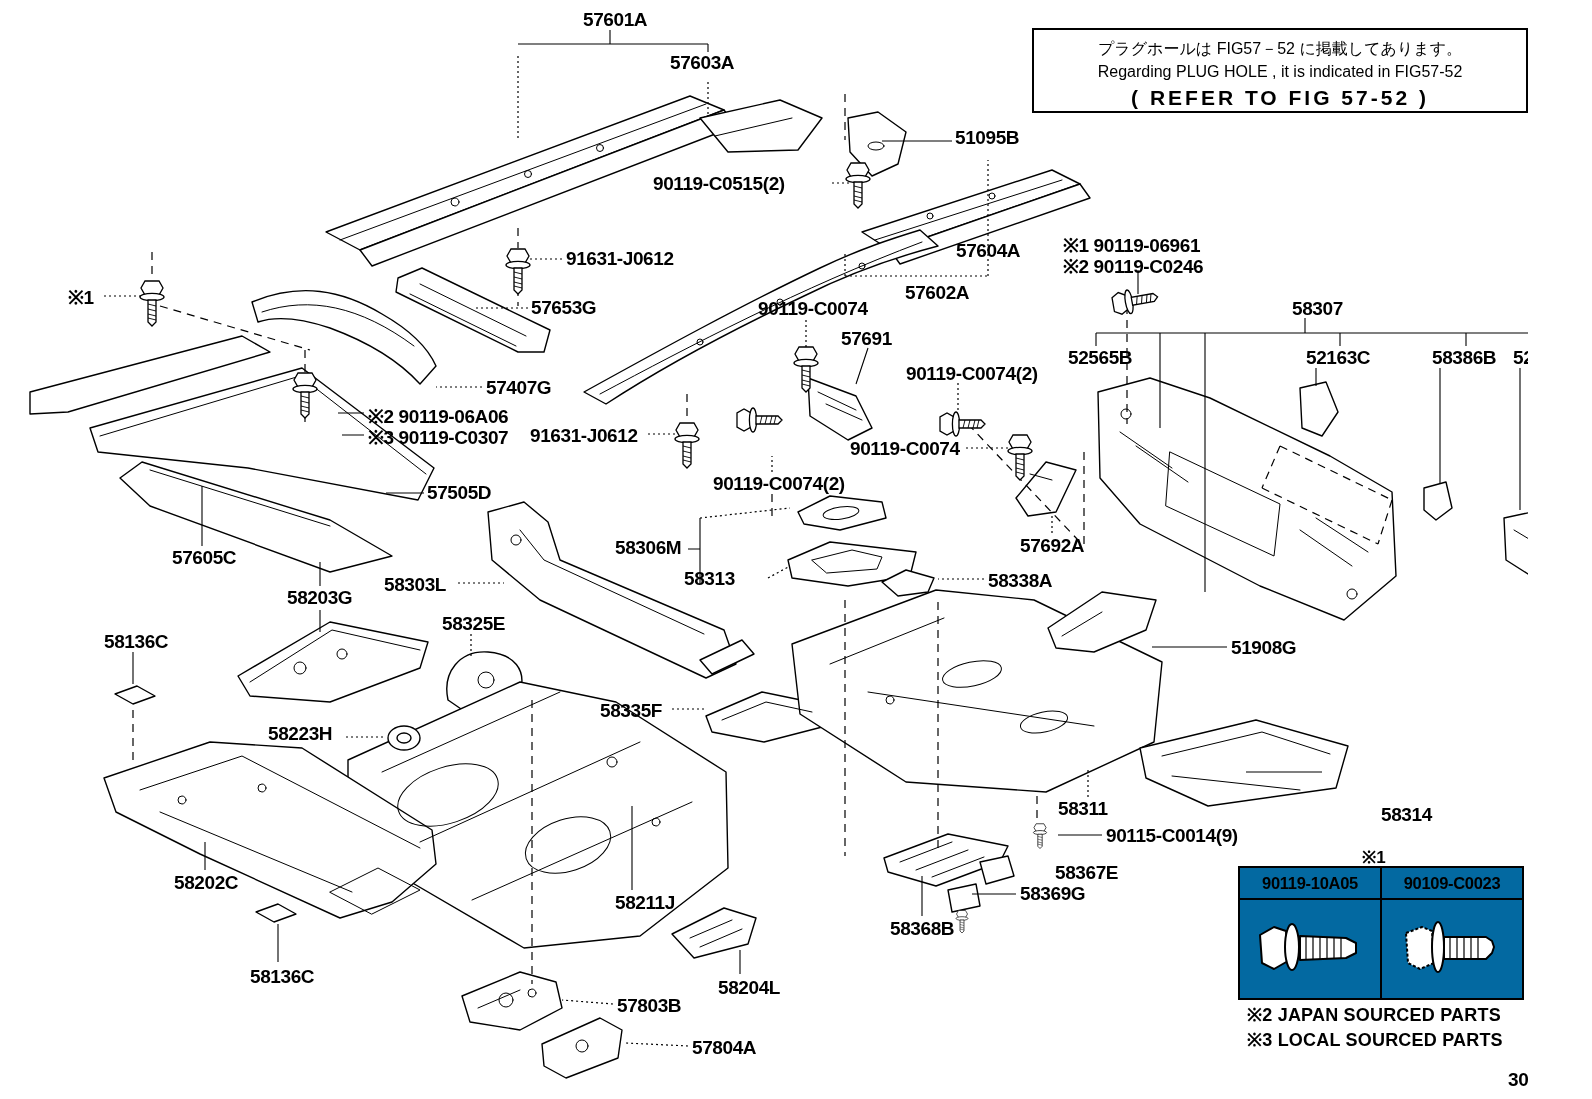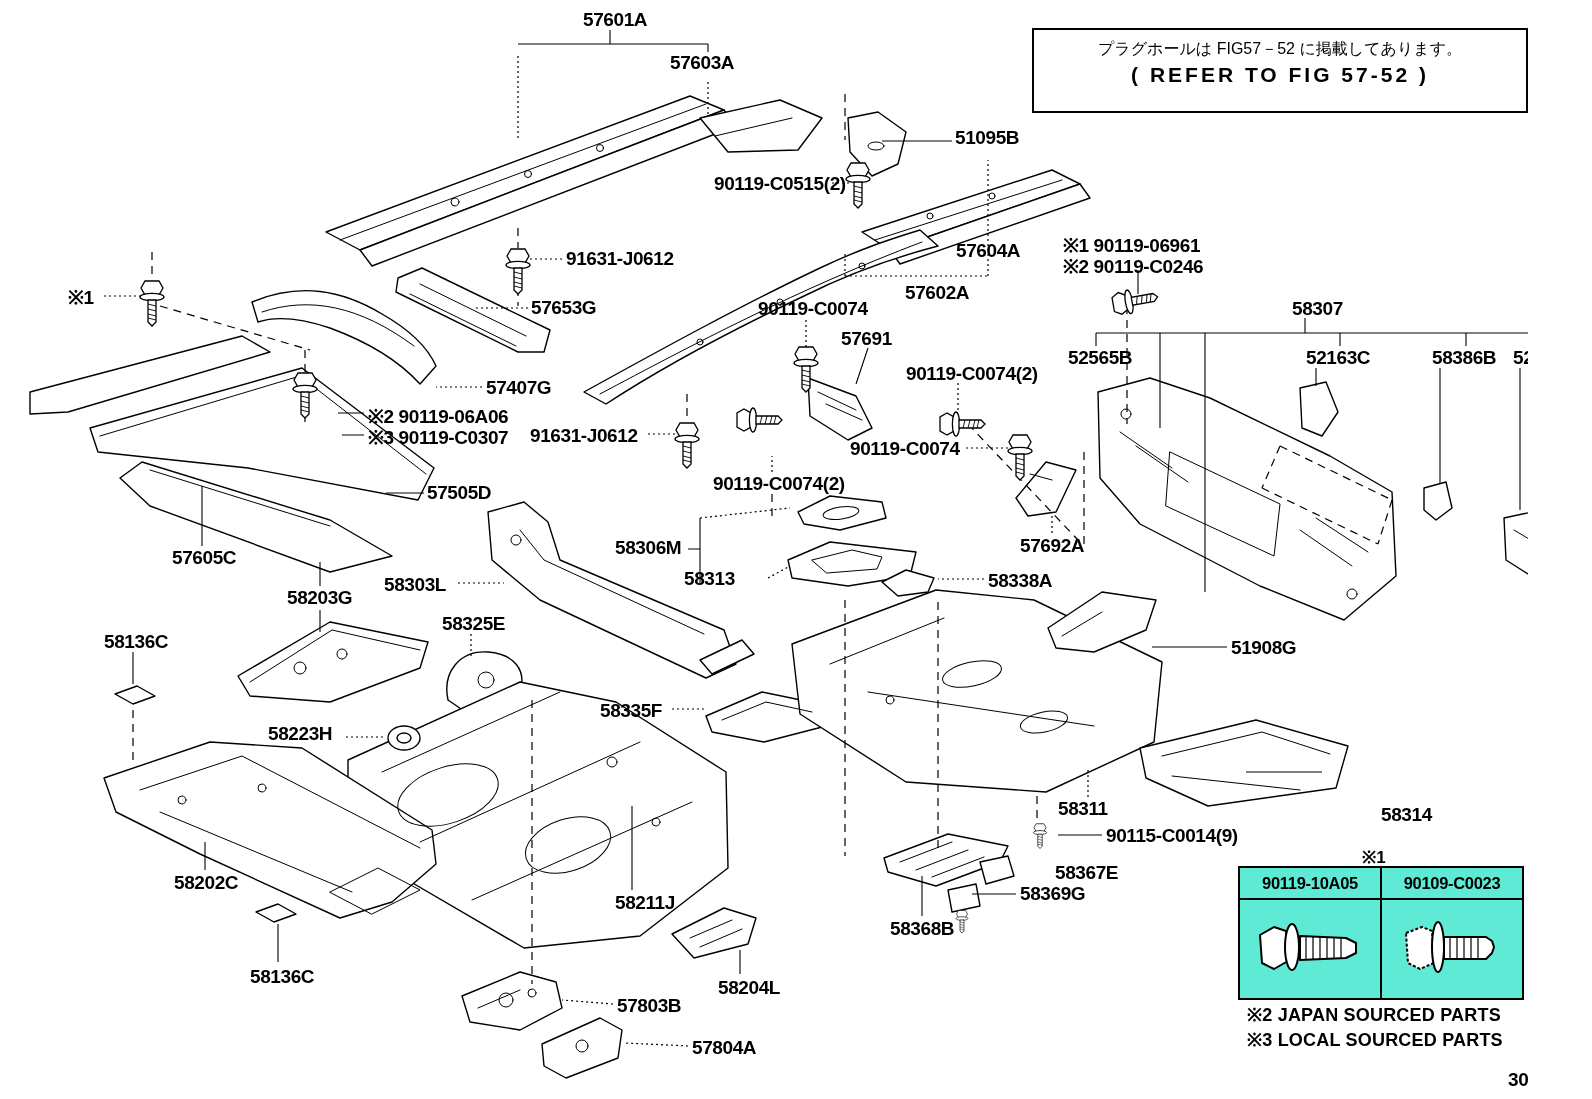--- a/index.html
+++ b/index.html
@@ -6,21 +6,21 @@
   .page{position:relative;width:1528px;height:1099px;background:#fff;overflow:hidden;
         font-family:"Liberation Sans",sans-serif;color:#000;}
   .art{position:absolute;left:0;top:0;}
   .labels{position:absolute;left:0;top:0;width:100%;height:100%;}
   .part-label{position:absolute;font-weight:bold;font-size:19px;letter-spacing:-0.4px;
               line-height:1.02;white-space:pre;color:#000;}
   .note-box{position:absolute;left:1032px;top:28px;width:492px;height:74px;border:2px solid #000;
             text-align:center;padding-top:7px;font-size:16px;line-height:1.45;}
   .note-box .ref{font-weight:bold;font-size:21px;letter-spacing:3px;}
   .bolt-ref{position:absolute;left:1362px;top:845px;font-weight:bold;font-size:17px;}
-  .bolt-table{position:absolute;left:1238px;top:866px;border-collapse:collapse;background:#5eead4;}
+  .bolt-table{position:absolute;left:1238px;top:866px;border-collapse:collapse;background:#0369a1;}
   .bolt-table th,.bolt-table td{border:2px solid #000;}
   .bolt-table th{width:136px;height:26px;font-size:16.5px;font-weight:bold;text-align:center;
                  letter-spacing:-0.3px;padding:2px 2px;}
   .bolt-table td{height:96px;text-align:center;vertical-align:middle;}
   .legend{position:absolute;left:1247px;top:1003px;font-size:18px;font-weight:bold;line-height:1.38;
           letter-spacing:0.2px;}
 </style>
 </head>
 <body>
 
@@ -243,21 +243,21 @@
       <use href="#bolt" transform="translate(1128,302) rotate(-100)"></use>
       <use href="#bolt" transform="translate(1040,832) scale(0.55)"></use>
       <use href="#bolt" transform="translate(962,918) scale(0.5)"></use>
     </g>
   </svg>
 
   <div class="labels">
       <div class="part-label" style="left: 583px; top: 10px;">57601A</div>
       <div class="part-label" style="left: 670px; top: 53px;">57603A</div>
       <div class="part-label" style="left: 955px; top: 128px;">51095B</div>
-      <div class="part-label" style="left: 714px; top: 174px;">90119-C0515(2)</div>
+      <div class="part-label" style="left: 653px; top: 174px;">90119-C0515(2)</div>
       <div class="part-label" style="left: 566px; top: 249px;">91631-J0612</div>
       <div class="part-label" style="left: 531px; top: 298px;">57653G</div>
       <div class="part-label" style="left: 68px; top: 288px;">※1</div>
       <div class="part-label" style="left: 486px; top: 378px;">57407G</div>
       <div class="part-label" style="left: 1063px; top: 236px;">※1 90119-06961</div>
       <div class="part-label" style="left: 1063px; top: 257px;">※2 90119-C0246</div>
       <div class="part-label" style="left: 956px; top: 241px;">57604A</div>
       <div class="part-label" style="left: 905px; top: 283px;">57602A</div>
       <div class="part-label" style="left: 758px; top: 299px;">90119-C0074</div>
       <div class="part-label" style="left: 1292px; top: 299px;">58307</div>
@@ -295,20 +295,21 @@
       <div class="part-label" style="left: 890px; top: 919px;">58368B</div>
       <div class="part-label" style="left: 250px; top: 967px;">58136C</div>
       <div class="part-label" style="left: 617px; top: 996px;">57803B</div>
       <div class="part-label" style="left: 718px; top: 978px;">58204L</div>
       <div class="part-label" style="left: 692px; top: 1038px;">57804A</div>
       <div class="part-label" style="left: 1508px; top: 1070px;">300160B</div>
     </div>
 
   <div class="note-box">
     <div>プラグホールは FIG57－52 に掲載してあります。</div>
+    <div>Regarding PLUG HOLE , it is indicated in FIG57-52</div>
     <div class="ref">(  REFER TO FIG 57-52  )</div>
   </div>
 
   <div class="bolt-ref">※1</div>
   <table class="bolt-table">
     <tbody>
         <tr>
       <th>90119-10A05</th>
       <th>90109-C0023</th>
     </tr>

